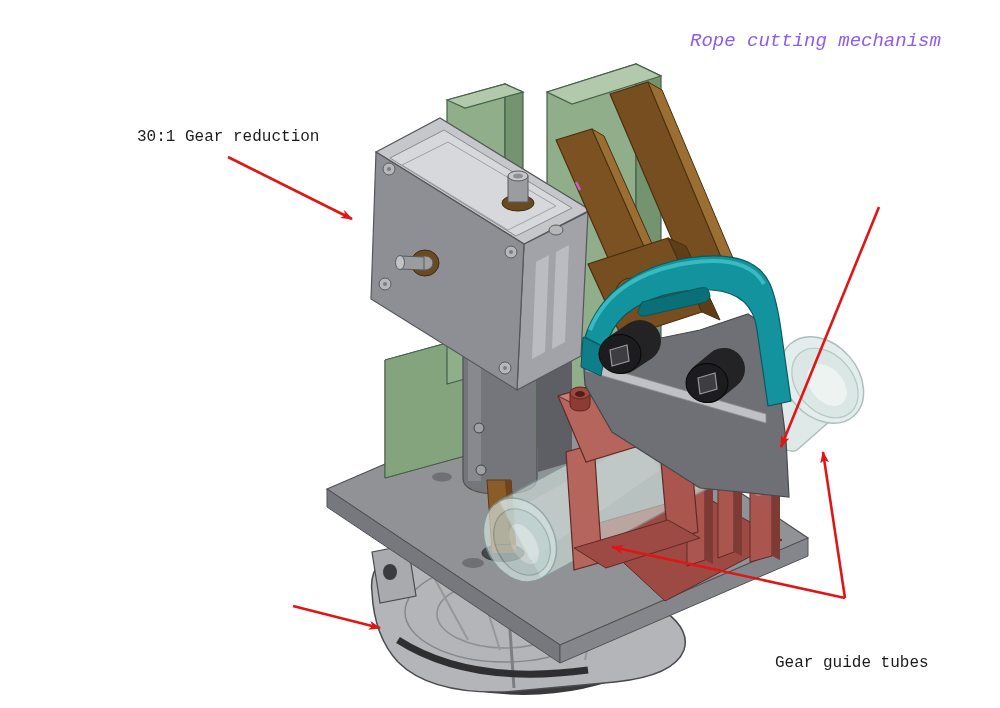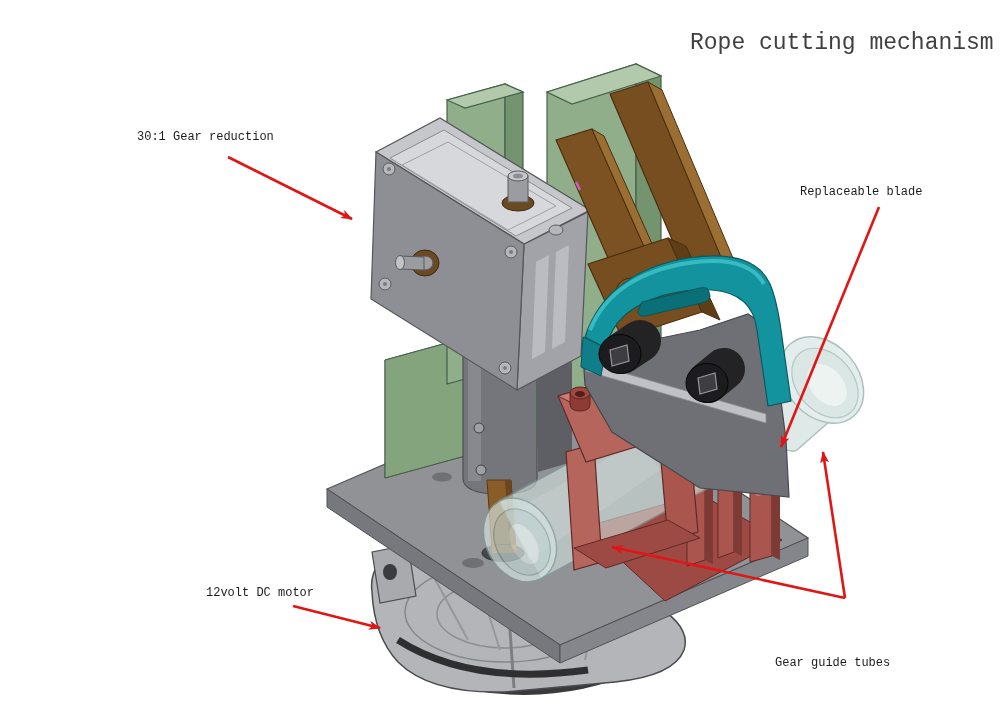--- a/index.html
+++ b/index.html
@@ -1,20 +1,20 @@
 <!DOCTYPE html>
 <html><head>
 <meta charset="utf-8">
 <style>
   html,body{margin:0;padding:0;background:#ffffff;}
   #stage{position:relative;width:1000px;height:708px;background:#ffffff;overflow:hidden;
          font-family:"Liberation Mono","DejaVu Sans Mono",monospace;}
   #model{position:absolute;left:0;top:0;width:1000px;height:708px;}
-  .label{position:absolute;color:#1b1b1b;font-size:12px;line-height:24px;white-space:pre;}
-  .title{position:absolute;color:#404040;font-size:23px;white-space:pre;}
+  .label{position:absolute;color:#1b1b1b;font-size:16px;line-height:24px;white-space:pre;}
+  .title{position:absolute;color:#8b5cf6;font-size:19px;white-space:pre;font-style:italic;}
 </style>
 </head>
 <body>
 
 <div id="stage">
 
   <svg id="model" viewBox="0 0 1000 708" xmlns="http://www.w3.org/2000/svg">
 
     <g>
       <path d="M392,628 Q400,672 470,690 Q560,706 640,670 Q668,650 662,628 L640,616 Q560,678 460,655 Q410,642 402,612 Z" fill="#3a3a3c"></path>
@@ -193,19 +193,17 @@
       <line x1="228" y1="157" x2="352" y2="219" marker-end="url(#ah)"></line>
       <line x1="879" y1="207" x2="781" y2="447" marker-end="url(#ah)"></line>
       <line x1="293" y1="606" x2="380" y2="628" marker-end="url(#ah)"></line>
       <line x1="845" y1="598" x2="823" y2="452" marker-end="url(#ah)"></line>
       <line x1="845" y1="598" x2="612" y2="547" marker-end="url(#ah)"></line>
     </g>
   </svg>
 
   <div class="title" style="left:690px;top:30px;">Rope cutting mechanism</div>
   <div class="label" style="left:137px;top:125px;">30:1 Gear reduction</div>
-  <div class="label" style="left:800px;top:180px;">Replaceable blade</div>
-  <div class="label" style="left:206px;top:581px;">12volt DC motor</div>
   <div class="label" style="left:775px;top:603px;">
     <span style="display:block;">Gear guide tubes</span>
     
   </div>
 </div>
 
 </body></html>

